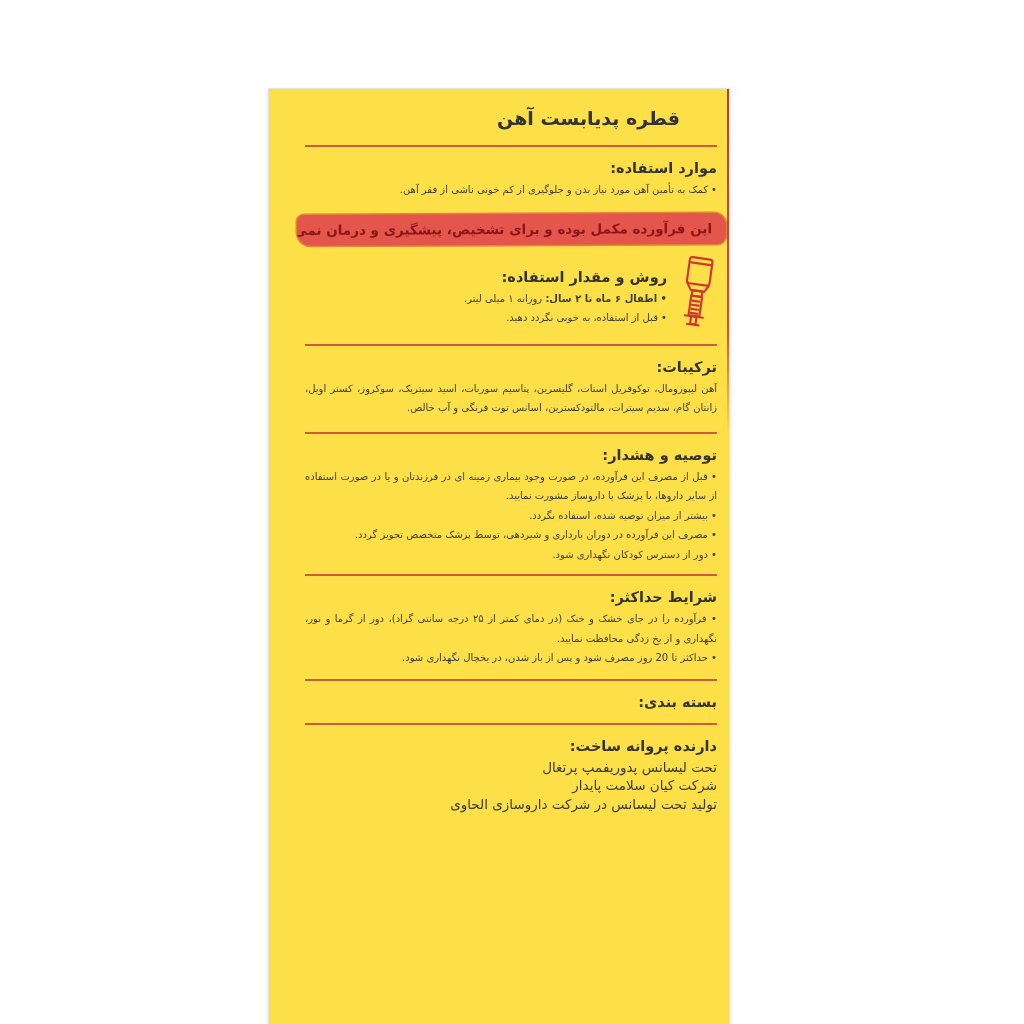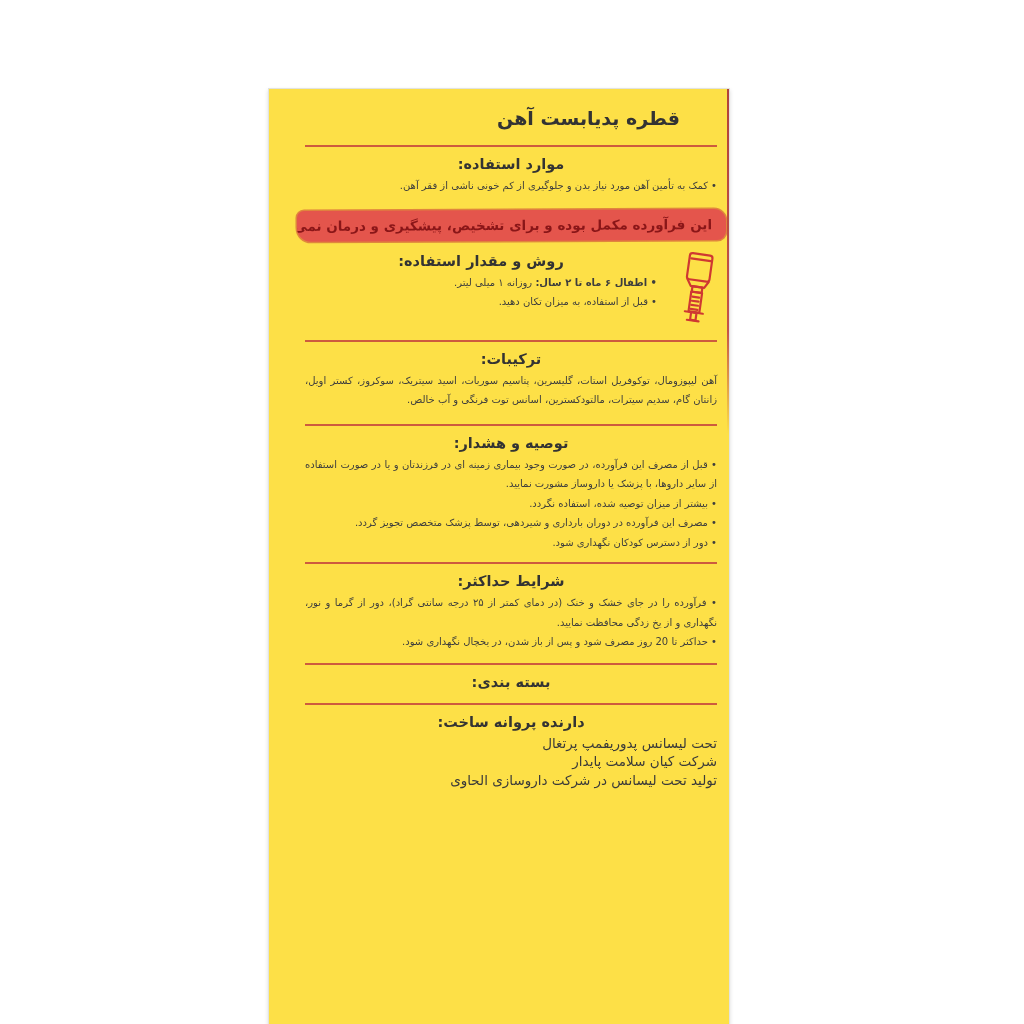--- a/index.html
+++ b/index.html
@@ -28,40 +28,39 @@
     font-size:19px;font-weight:bold;color:#333333;
     text-align:right;margin:3px 37px 0 0;line-height:26px;
   }
   .sep{
     border:none;border-top:2px solid #c4433d;
     margin:14px 0 0 0;opacity:.85;
   }
   .section{margin-top:8px;}
   .sec-heading{
     font-size:14.5px;font-weight:bold;color:#333333;line-height:19px;
-    margin:0 0 2px 0;
-    text-align:center;
+    margin:12px 0 2px 0;
   }
   .body-text,.bullet{
     font-size:10px;line-height:19.5px;color:#3d3d3d;
     text-align:justify;margin:0;
   }
   .banner{
     margin:14px -9px 0 -8px;
     background:#e4554c;
     color:#8a1618;
     font-size:13.5px;font-weight:bold;
     height:31px;line-height:31px;
     padding:0 14px;
     border-radius:7px 12px 9px 14px;
     transform:rotate(-0.25deg);
     box-shadow:0 0 0 1.5px rgba(201,60,52,0.55);
     white-space:nowrap;overflow:hidden;
   }
-  .dosage-row{display:flex;gap:20px;margin-top:11px;}
+  .dosage-row{display:flex;gap:10px;margin-top:11px;}
   .dosage-text{flex:1;}
   .dropper-icon{flex:0 0 40px;width:40px;height:82px;margin-top:-3px;}
   .license-line{font-size:13.5px;line-height:18.5px;text-align:right;margin:0;}
 </style>
 </head>
 <body>
 
 <div class="card">
   <div class="edge-red"></div>
 
@@ -91,21 +90,21 @@
         <line x1="18" y1="59" x2="25.5" y2="59"></line>
         <line x1="18" y1="63.5" x2="25.5" y2="63.5"></line>
         <line x1="12" y1="67" x2="32" y2="67"></line>
         <rect x="19" y="67" width="6" height="8.5"></rect>
         <line x1="15.5" y1="76" x2="28.5" y2="76"></line>
       </g>
     </svg>
     <div class="dosage-text">
       <div class="sec-heading">روش و مقدار استفاده:</div>
       <p class="bullet"><b>• اطفال ۶ ماه تا ۲ سال:</b><span> روزانه ۱ میلی لیتر.</span></p>
-      <p class="bullet">• قبل از استفاده، به میزان تکان دهید.</p>
+      <p class="bullet">• قبل از استفاده، به خوبی نگردد دهید.</p>
     </div>
   </div>
 
   <hr class="sep" style="margin-top:9px;">
 
   <div class="section">
     <div class="sec-heading">ترکیبات:</div>
     <p class="body-text">آهن لیپوزومال، توکوفریل استات، گلیسرین، پتاسیم سوربات، اسید سیتریک، سوکروز، کستر اویل، زانتان گام، سدیم سیترات، مالتودکسترین، اسانس توت فرنگی و آب خالص.</p>
   </div>
 

